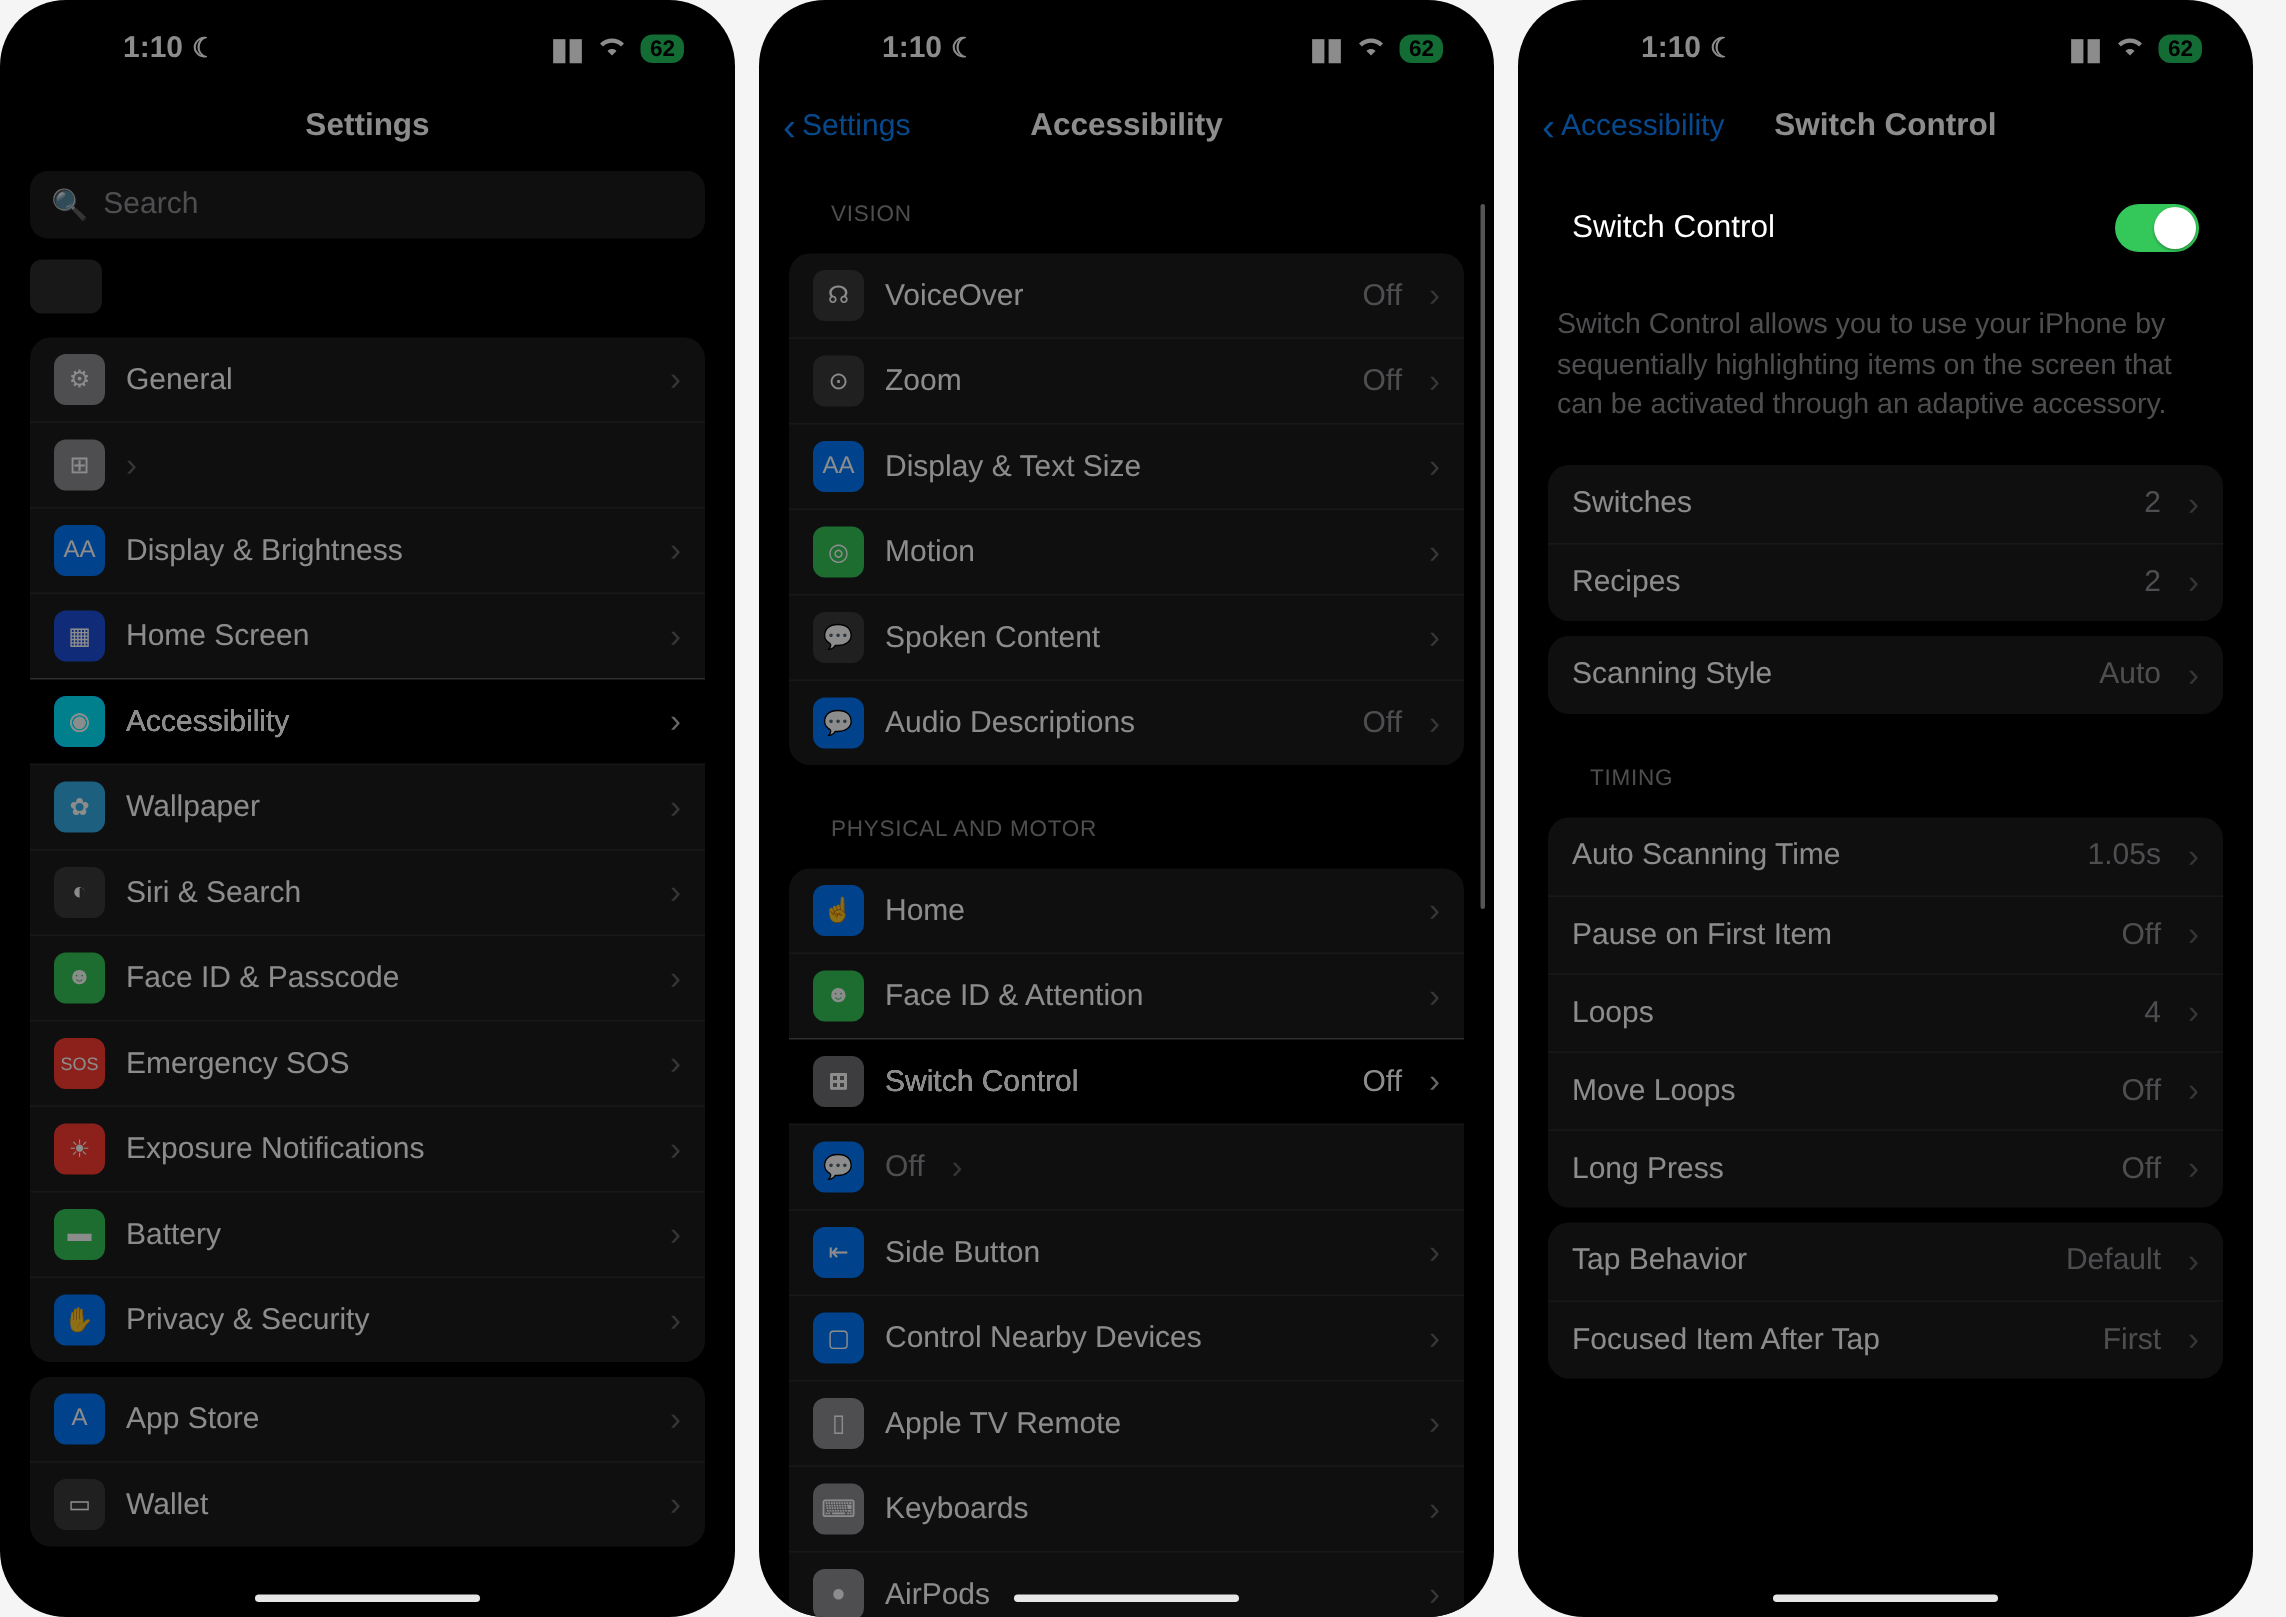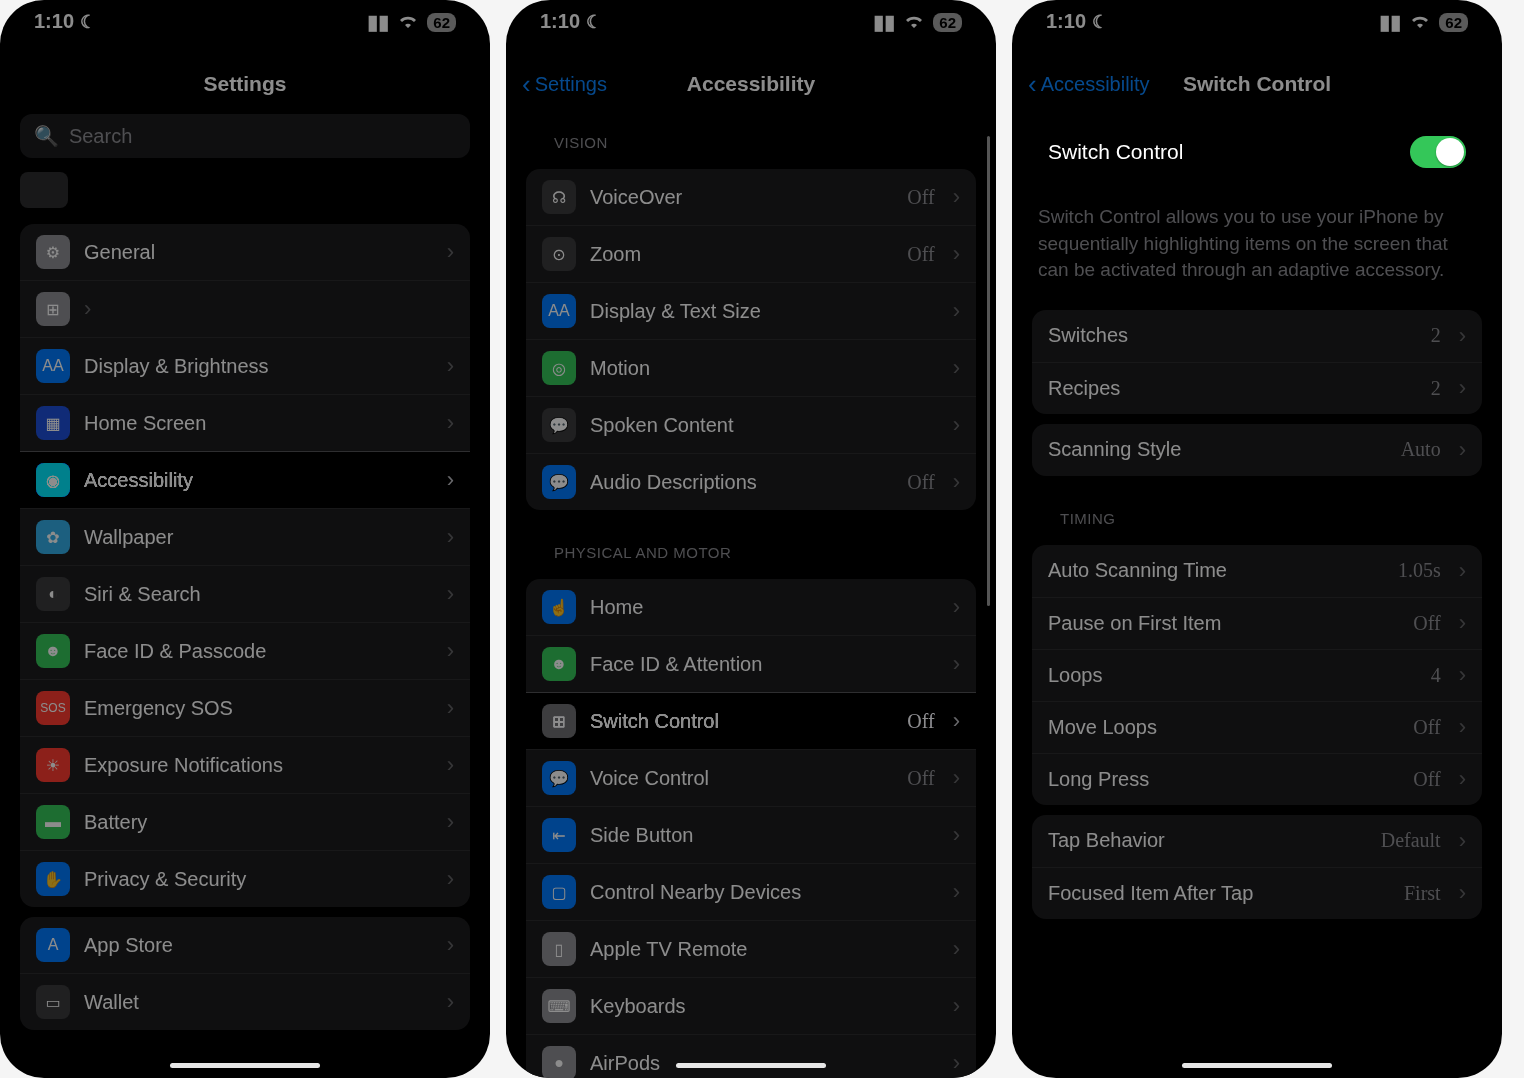--- a/index.html
+++ b/index.html
@@ -28,32 +28,33 @@
     border-radius:44px;
     pointer-events:none;
   }
   .dimmed {
     filter: brightness(0.55);
   }
 
   .status-bar {
     display:flex;
     justify-content:space-between;
-    align-items:flex-start;
+    align-items:center;
     height:54px;
     padding:10px 34px 0;
     color:#fff;
     font-size:20px;
     font-weight:600;
+    margin-left:48px;
   }
   .status-left { display:flex; align-items:center; gap:6px;}
   .status-right { display:flex; align-items:center; gap:8px;}
   .moon { font-size:18px; }
   .battery-pill {
-    background:#a3a3a3;
+    background:#22c55e;
     color:#000;
     border-radius:8px;
     padding:1px 6px;
     font-size:15px;
     font-weight:700;
   }
 
   .nav-bar {
     display:flex;
     align-items:center;
@@ -122,21 +123,21 @@
     height:34px;
     border-radius:8px;
     display:flex;
     align-items:center;
     justify-content:center;
     font-size:18px;
     color:#fff;
     flex-shrink:0;
   }
   .row .label { color:#fff; font-size:20px; flex:1; }
-  .row .detail { color:#8e8e93; font-size:20px; margin-right:4px;font-family:Liberation Serif, serif;}
+  .row .detail { color:#8e8e93; font-size:20px; margin-right:4px;}
   .row .chev-r { color:#636366; font-size:22px; }
 
   .ic-gray{background:#8e8e93;}
   .ic-blue{background:#007aff;}
   .ic-darkblue{background:#1e4fd8;}
   .ic-green{background:#34c759;}
   .ic-red{background:#ff3b30;}
   .ic-teal{background:#32ade6;}
   .ic-dark{background:#3a3a3c;}
   .highlight-row {
@@ -371,21 +372,20 @@
             <span class="chev-r">›</span>
           </div>
           <div class="row highlight-row" style="filter: brightness(1.9); background: rgb(0, 0, 0); margin: 0px -20px; padding: 11px 36px; border-radius: 0px;">
             <div class="icon ic-dark" style="font-size: 16px;">⊞</div>
             <span class="label">Switch Control</span>
             <span class="detail">Off</span>
             <span class="chev-r">›</span>
           </div>
           <div class="row">
             <div class="icon ic-blue" style="font-size: 16px;">💬</div>
-            <span class="label">Voice Control</span>
             <span class="detail">Off</span>
             <span class="chev-r">›</span>
           </div>
           <div class="row">
             <div class="icon ic-blue" style="font-size: 16px;">⇤</div>
             <span class="label">Side Button</span>
             <span class="chev-r">›</span>
           </div>
           <div class="row">
             <div class="icon ic-blue" style="font-size: 16px;">▢</div>

